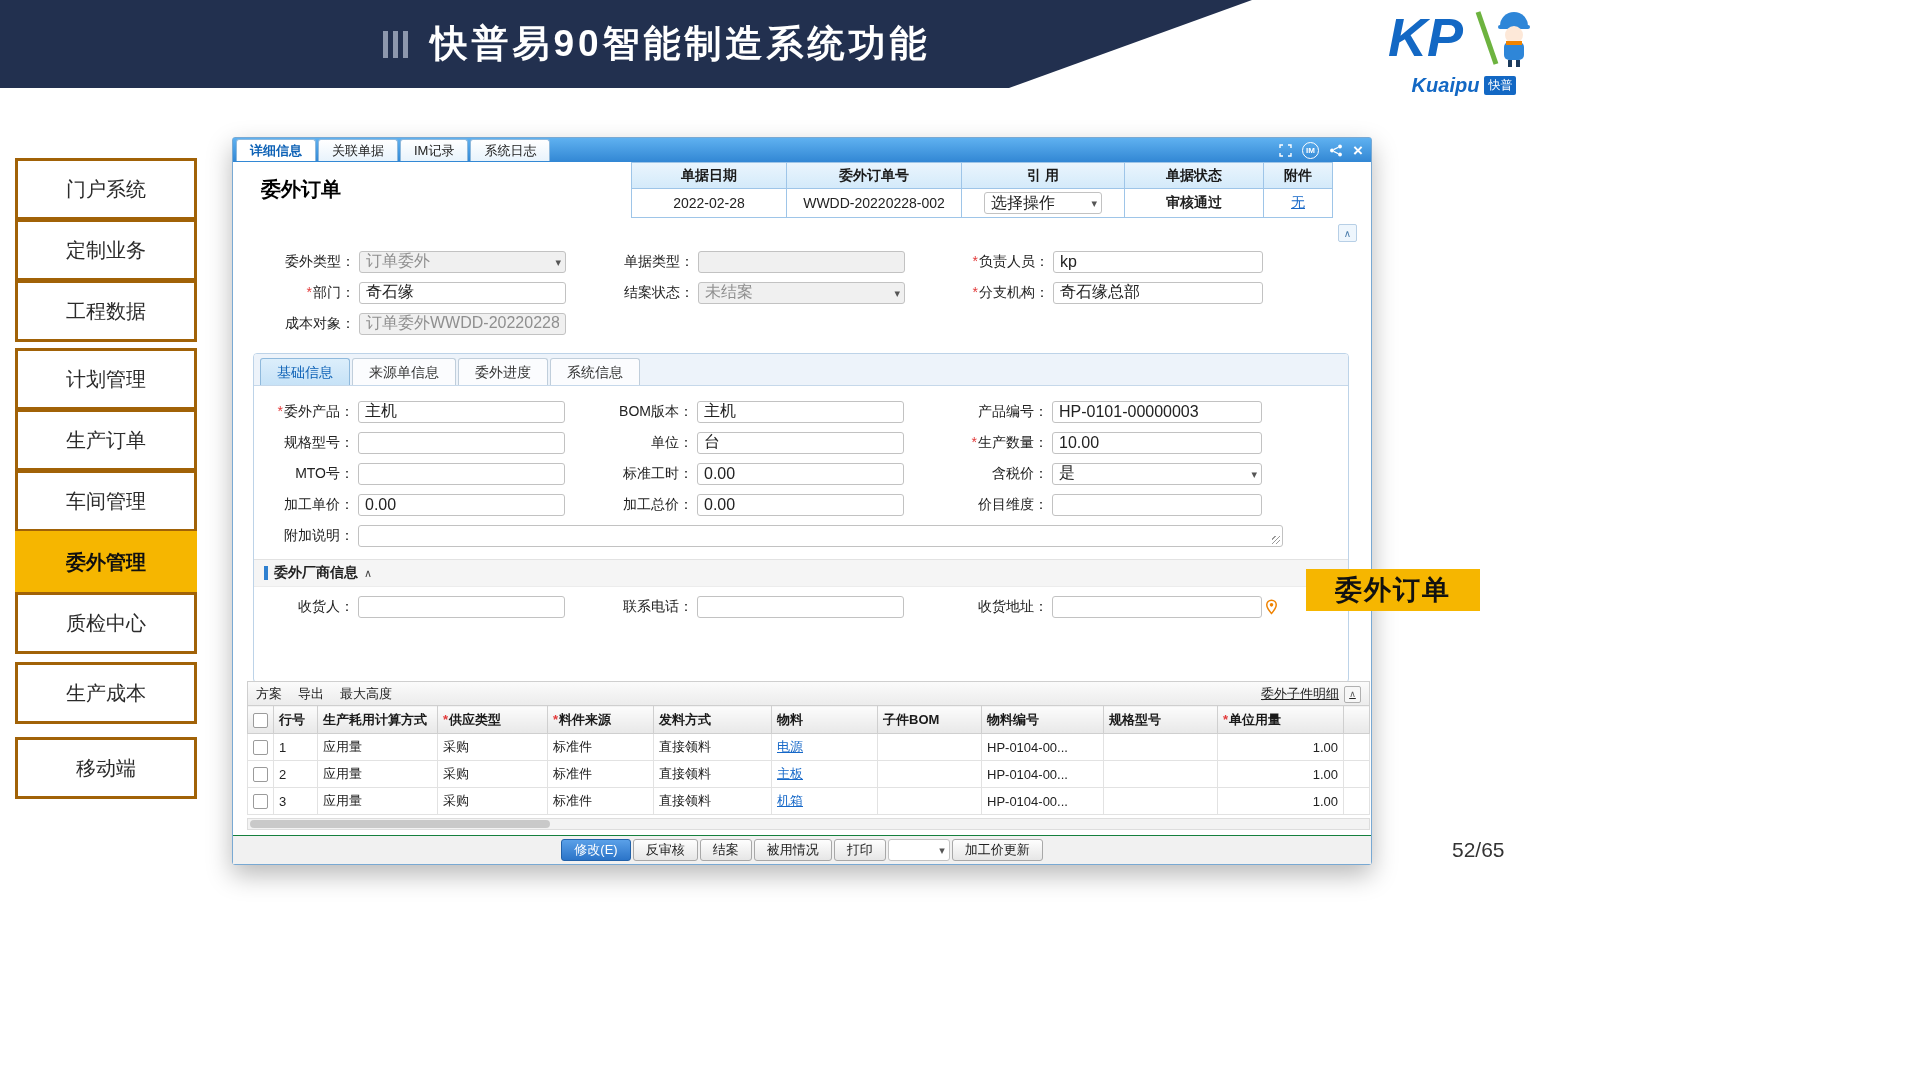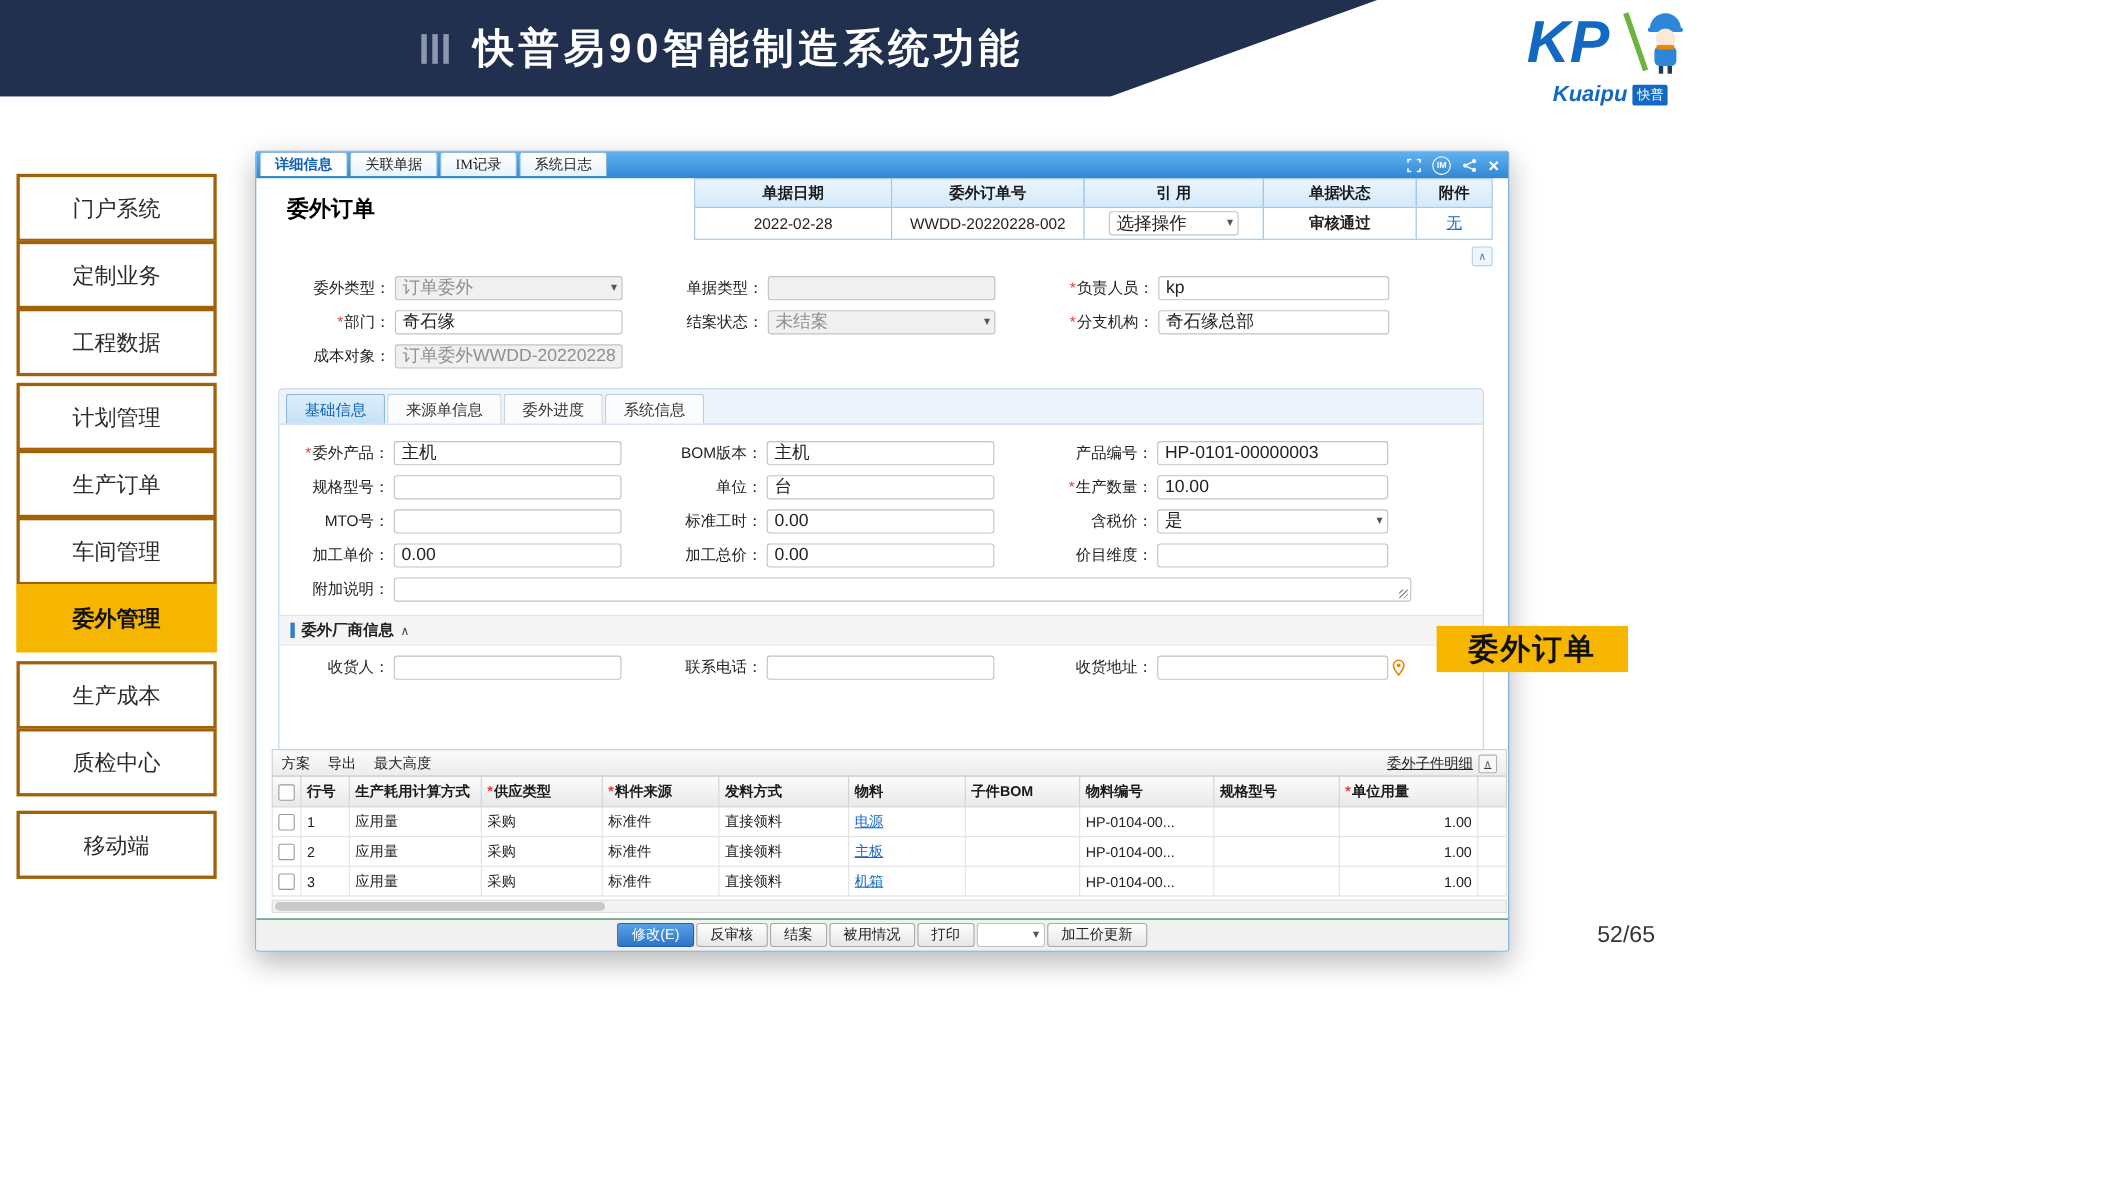--- a/index.html
+++ b/index.html
@@ -27,39 +27,39 @@
     display:flex;align-items:center;justify-content:center;font-size:20px;color:#2b2b2b;cursor:pointer;}
   .side-item:first-child{margin-top:0;}
   .side-item.active{background:var(--accent-yellow,#F6B600);border-color:var(--accent-yellow,#F6B600);
     font-weight:bold;color:#101010;}
 
   
   .app-window{position:absolute;left:232px;top:137px;width:1140px;height:728px;background:#fff;
     border:1px solid #79a9d3;border-radius:3px;box-shadow:0 10px 26px rgba(0,0,0,.28);box-sizing:border-box;}
   .wtabbar{height:24px;background:linear-gradient(#5fb1f0,#3287d4);display:flex;align-items:flex-end;
     padding-left:3px;position:relative;}
-  .tabs-holder{display:flex;align-items:flex-start;height:100%;font-family:Liberation Serif, serif;}
+  .tabs-holder{display:flex;align-items:center;height:100%;}
   .wtab{height:21px;line-height:21px;padding:0 13px;font-size:13px;color:#222;cursor:pointer;
     background:linear-gradient(#ffffff,#e8f3fc);border:1px solid #8fb9dc;border-bottom:none;
     border-radius:3px 3px 0 0;margin-right:2px;white-space:nowrap;}
   .wtab.active{background:#fff;color:#0e62b6;font-weight:bold;}
   .wctrl{position:absolute;right:8px;top:0;height:24px;display:flex;align-items:center;gap:10px;}
   .wicon{color:#fff;display:inline-flex;align-items:center;justify-content:center;cursor:pointer;}
   .im-badge{width:15px;height:15px;border:1px solid #fff;border-radius:50%;font-size:8px;font-weight:bold;}
   .wicon.close{font-size:17px;font-weight:bold;line-height:1;}
 
   .win-content{position:relative;height:702px;}
   .win-title{position:absolute;left:28px;top:14px;font-size:20px;font-weight:bold;color:#000;}
 
   
   .htable{position:absolute;left:398px;top:0;width:726px;font-size:14px;}
   .ht-row{display:flex;}
   .ht-cell{box-sizing:border-box;border:1px solid #9ec5e8;margin-left:-1px;display:flex;
     align-items:center;justify-content:center;overflow:hidden;white-space:nowrap;}
-  .ht-row .ht-cell:nth-child(1){width:180px;margin-left:0;}
+  .ht-row .ht-cell:nth-child(1){width:156px;margin-left:0;}
   .ht-row .ht-cell:nth-child(2){width:176px;}
   .ht-row .ht-cell:nth-child(3){width:164px;}
   .ht-row .ht-cell:nth-child(4){width:140px;}
   .ht-row .ht-cell:nth-child(5){width:70px;}
   .ht-head .ht-cell{height:27px;background:linear-gradient(#eaf5fd,#d4eafa);font-weight:bold;color:#1a1a1a;}
   .ht-vals .ht-cell{height:30px;margin-top:-1px;background:#fff;color:#222;}
   .attach-link{color:#1668c8;text-decoration:underline;cursor:pointer;}
 
   .chev-btn{position:absolute;right:14px;top:62px;width:17px;height:16px;border:1px solid #b7cfe6;
     background:#eef6fd;color:#4a7cab;font-size:10px;display:flex;align-items:center;justify-content:center;
@@ -174,22 +174,22 @@
   </div>
 
   <div class="sidebar">
       <div class="side-item">门户系统</div>
       <div class="side-item">定制业务</div>
       <div class="side-item">工程数据</div>
       <div class="side-item" style="margin-top: 6px;">计划管理</div>
       <div class="side-item">生产订单</div>
       <div class="side-item">车间管理</div>
       <div class="side-item active">委外管理</div>
+      <div class="side-item">质检中心</div>
       <div class="side-item" style="margin-top: 8px;">生产成本</div>
-      <div class="side-item">质检中心</div>
       <div class="side-item" style="margin-top: 13px;">移动端</div>
     </div>
 
   <div class="app-window">
     <div class="wtabbar">
       <div class="tabs-holder">
           <div class="wtab active">详细信息</div>
           <div class="wtab">关联单据</div>
           <div class="wtab">IM记录</div>
           <div class="wtab">系统日志</div>

